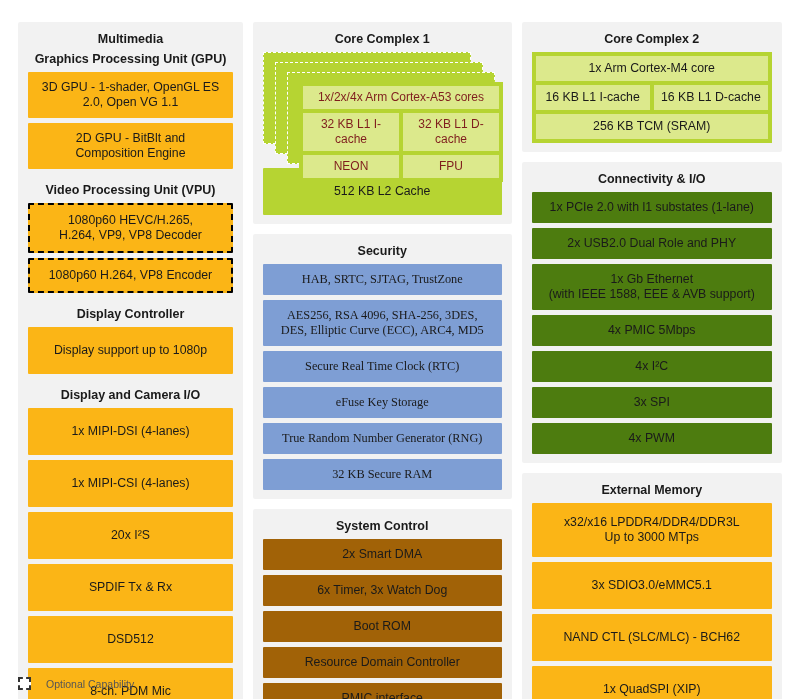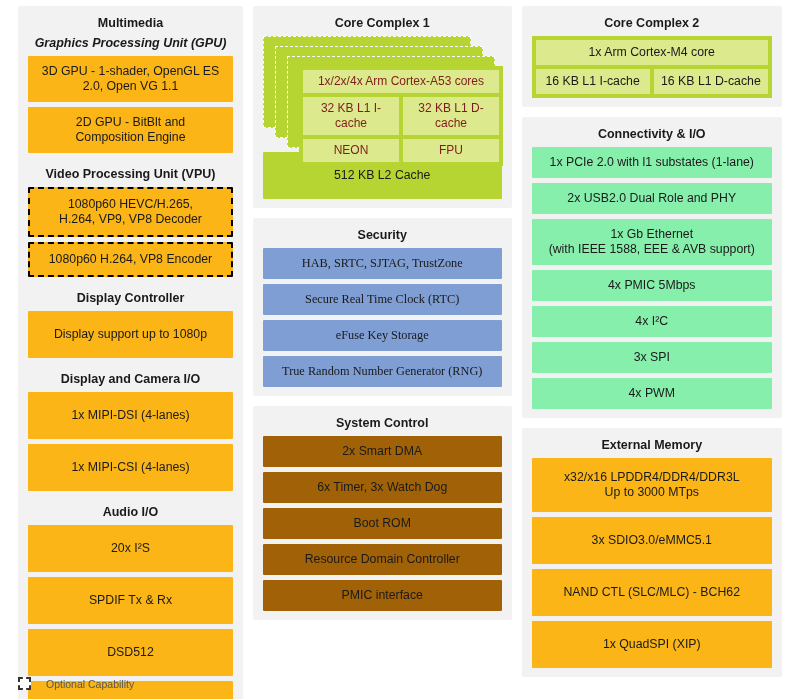--- a/index.html
+++ b/index.html
@@ -6,21 +6,21 @@
   body{
     width:800px;height:699px;
     background:#ffffff;
     font-family:"Liberation Sans", sans-serif;
     overflow:hidden;
   }
   .canvas{
     position:relative;
     width:800px;height:698px;
     box-sizing:border-box;
-    padding:6px 18px 0 18px;
+    padding:22px 18px 0 18px;
   }
   .columns{
     display:flex;
     gap:10px;
     align-items:flex-start;
   }
   .col{display:flex;flex-direction:column;gap:10px;}
   .col-left{width:228px;}
   .col-mid{width:262px;}
   .col-right{width:264px;}
@@ -55,21 +55,21 @@
     color:#1a1a1a;
     line-height:15px;
     padding:8px 6px;
     margin-bottom:5px;
     box-sizing:border-box;
     white-space:pre-line;
   }
   .block:last-child{margin-bottom:0;}
 
   .orange{background:#fbb516;}
-  .teal{background:#86efac;}
+  .teal{background:#4d7c0f;}
   .blue{background:#7e9ed4;font-family:Liberation Serif, serif;}
   .olive{background:#a16207;}
   .green-bright{background:#b6d432;}
 
   .optional{
     border:2px dashed #000000;
     padding:8px 6px;
   }
 
   .tall{padding:16px 6px;}
@@ -155,39 +155,38 @@
 </head>
 <body>
 
 <div class="canvas">
   <div class="columns">
 
     <div class="col col-left">
       <div class="panel" style="padding-bottom:12px;">
         <div class="panel-title">Multimedia</div>
 
-        <div class="sub-title" style="padding-top:0;font-style:italic;">Graphics Processing Unit (GPU)</div>
+        <div class="sub-title" style="padding-top:0;">Graphics Processing Unit (GPU)</div>
         <div class="block orange">3D GPU - 1-shader, OpenGL ES
 2.0, Open VG 1.1</div>
         <div class="block orange">2D GPU - BitBlt and
 Composition Engine</div>
 
         <div class="sub-title">Video Processing Unit (VPU)</div>
         <div class="block orange optional">1080p60 HEVC/H.265,
 H.264, VP9, VP8 Decoder</div>
         <div class="block orange optional">1080p60 H.264, VP8 Encoder</div>
 
         <div class="sub-title">Display Controller</div>
         <div class="block orange tall">Display support up to 1080p</div>
 
         <div class="sub-title">Display and Camera I/O</div>
         <div class="block orange tall">1x MIPI-DSI (4-lanes)</div>
         <div class="block orange tall">1x MIPI-CSI (4-lanes)</div>
 
-        <div class="sub-title">Audio I/O</div>
         <div class="block orange tall">20x I²S</div>
         <div class="block orange tall">SPDIF Tx &amp; Rx</div>
         <div class="block orange tall">DSD512</div>
         <div class="block orange tall">8-ch. PDM Mic</div>
       </div>
     </div>
 
     <div class="col col-mid">
 
       <div class="panel">
@@ -211,23 +210,26 @@
             </div>
           </div>
         </div>
 
         <div class="block green-bright tall">512 KB L2 Cache</div>
       </div>
 
       <div class="panel">
         <div class="panel-title">Security</div>
         <div class="block blue">HAB, SRTC, SJTAG, TrustZone</div>
+        <div class="block blue">AES256, RSA 4096, SHA-256, 3DES,
+DES, Elliptic Curve (ECC), ARC4, MD5</div>
         <div class="block blue">Secure Real Time Clock (RTC)</div>
         <div class="block blue">eFuse Key Storage</div>
         <div class="block blue">True Random Number Generator (RNG)</div>
+        <div class="block blue">32 KB Secure RAM</div>
       </div>
 
       <div class="panel">
         <div class="panel-title">System Control</div>
         <div class="block olive">2x Smart DMA</div>
         <div class="block olive">6x Timer, 3x Watch Dog</div>
         <div class="block olive">Boot ROM</div>
         <div class="block olive">Resource Domain Controller</div>
         <div class="block olive">PMIC interface</div>
 
@@ -239,20 +241,23 @@
 
       <div class="panel">
         <div class="panel-title">Core Complex 2</div>
         <div class="cc2-frame">
           <div class="cc2-row">
             <div class="cc2-cell">1x Arm Cortex-M4 core</div>
           </div>
           <div class="cc2-row">
             <div class="cc2-cell">16 KB L1  I-cache</div>
             <div class="cc2-cell">16 KB L1 D-cache</div>
+          </div>
+          <div class="cc2-row">
+            <div class="cc2-cell">256 KB TCM (SRAM)</div>
           </div>
         </div>
       </div>
 
       <div class="panel">
         <div class="panel-title">Connectivity &amp; I/O</div>
         <div class="block teal">1x PCIe 2.0 with l1 substates (1-lane)</div>
         <div class="block teal">2x USB2.0 Dual Role and PHY</div>
         <div class="block teal">1x Gb Ethernet
 (with IEEE 1588, EEE &amp; AVB support)</div>

